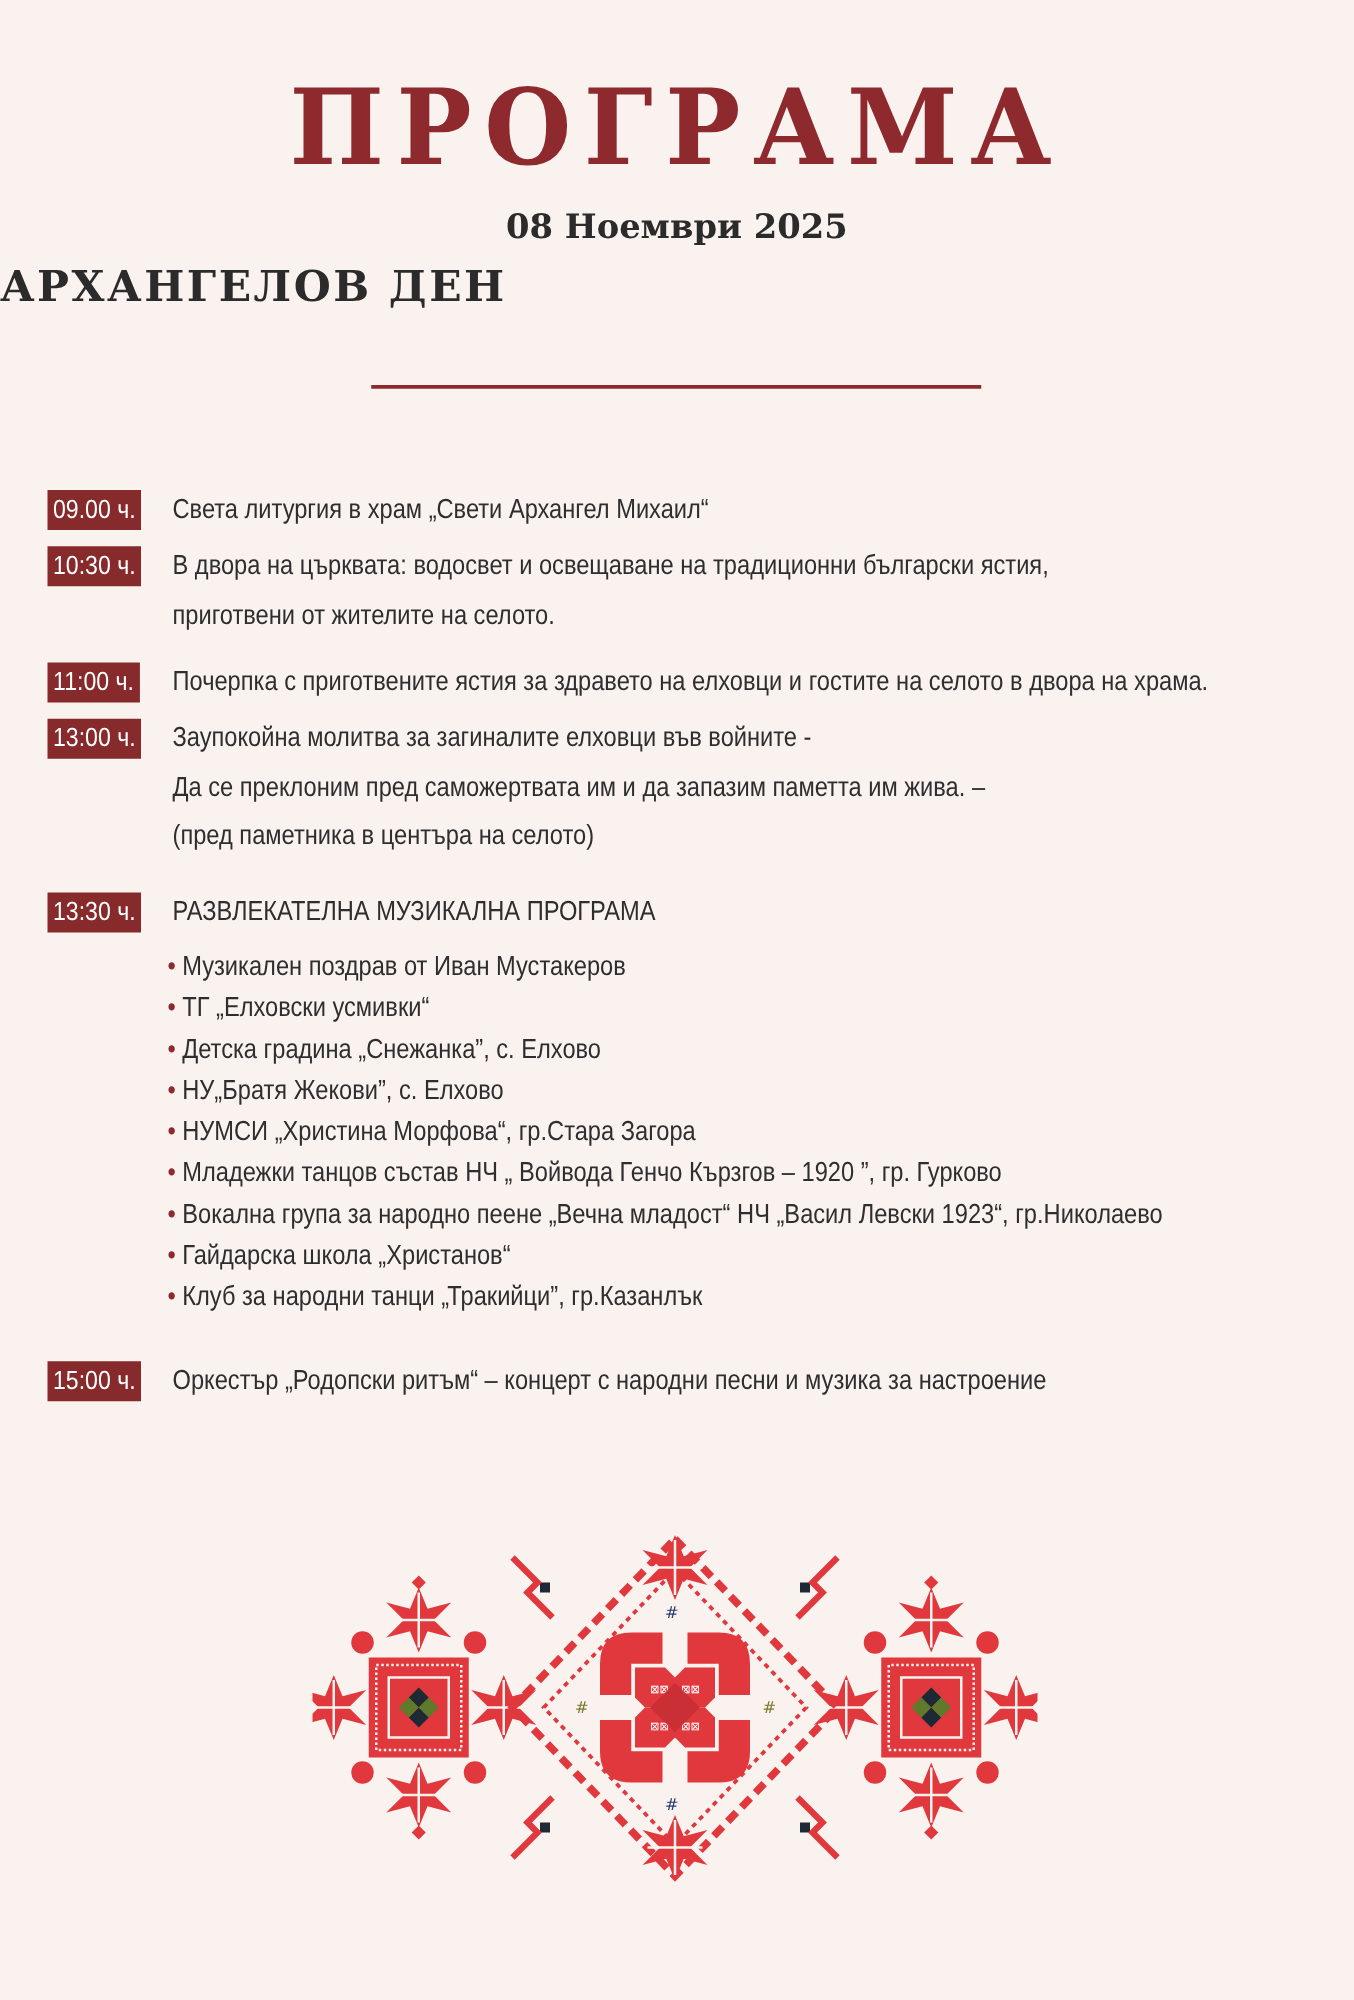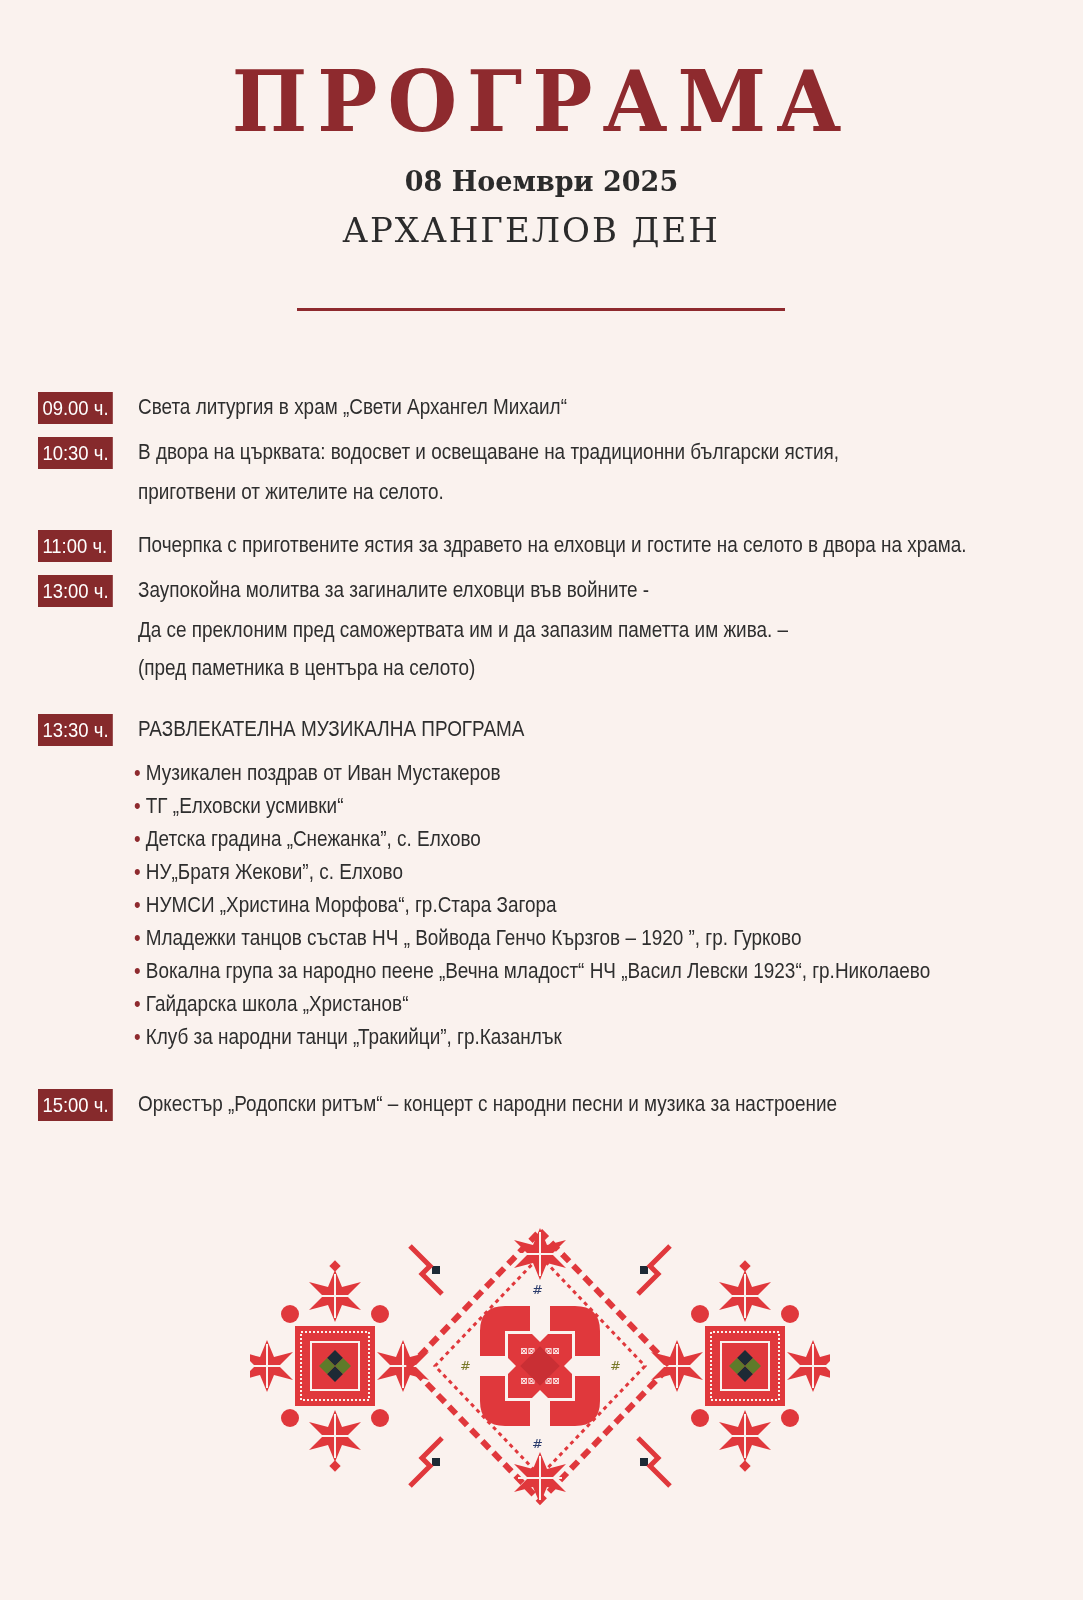--- a/index.html
+++ b/index.html
@@ -19,23 +19,22 @@
     transform: scaleY(1.05);
   }
   .date {
     position: absolute; top: 166px; left: 0; width: 1083px;
     text-align: center;
     font-family: "DejaVu Serif", serif;
     font-weight: bold; font-size: 27px; color: #2b2b2b;
   }
   .holiday {
     position: absolute; top: 210px; left: 0; width: 1062px;
-    text-align: center;
     font-family: "DejaVu Serif", serif;
-    font-weight: normal; font-size: 34px; letter-spacing: 2px; color: #2b2b2b;
+    font-weight: bold; font-size: 34px; letter-spacing: 2px; color: #2b2b2b;
   }
   .divider {
     position: absolute; top: 308px; left: 297px; width: 488px; height: 3px;
     background: #8e2a2e;
   }
   .item { position: absolute; left: 38px; }
   .badge {
     position: absolute; left: 0; top: 0;
     background: #862a2c; color: #fff;
     font-size: 21px; height: 32px; line-height: 32px;

